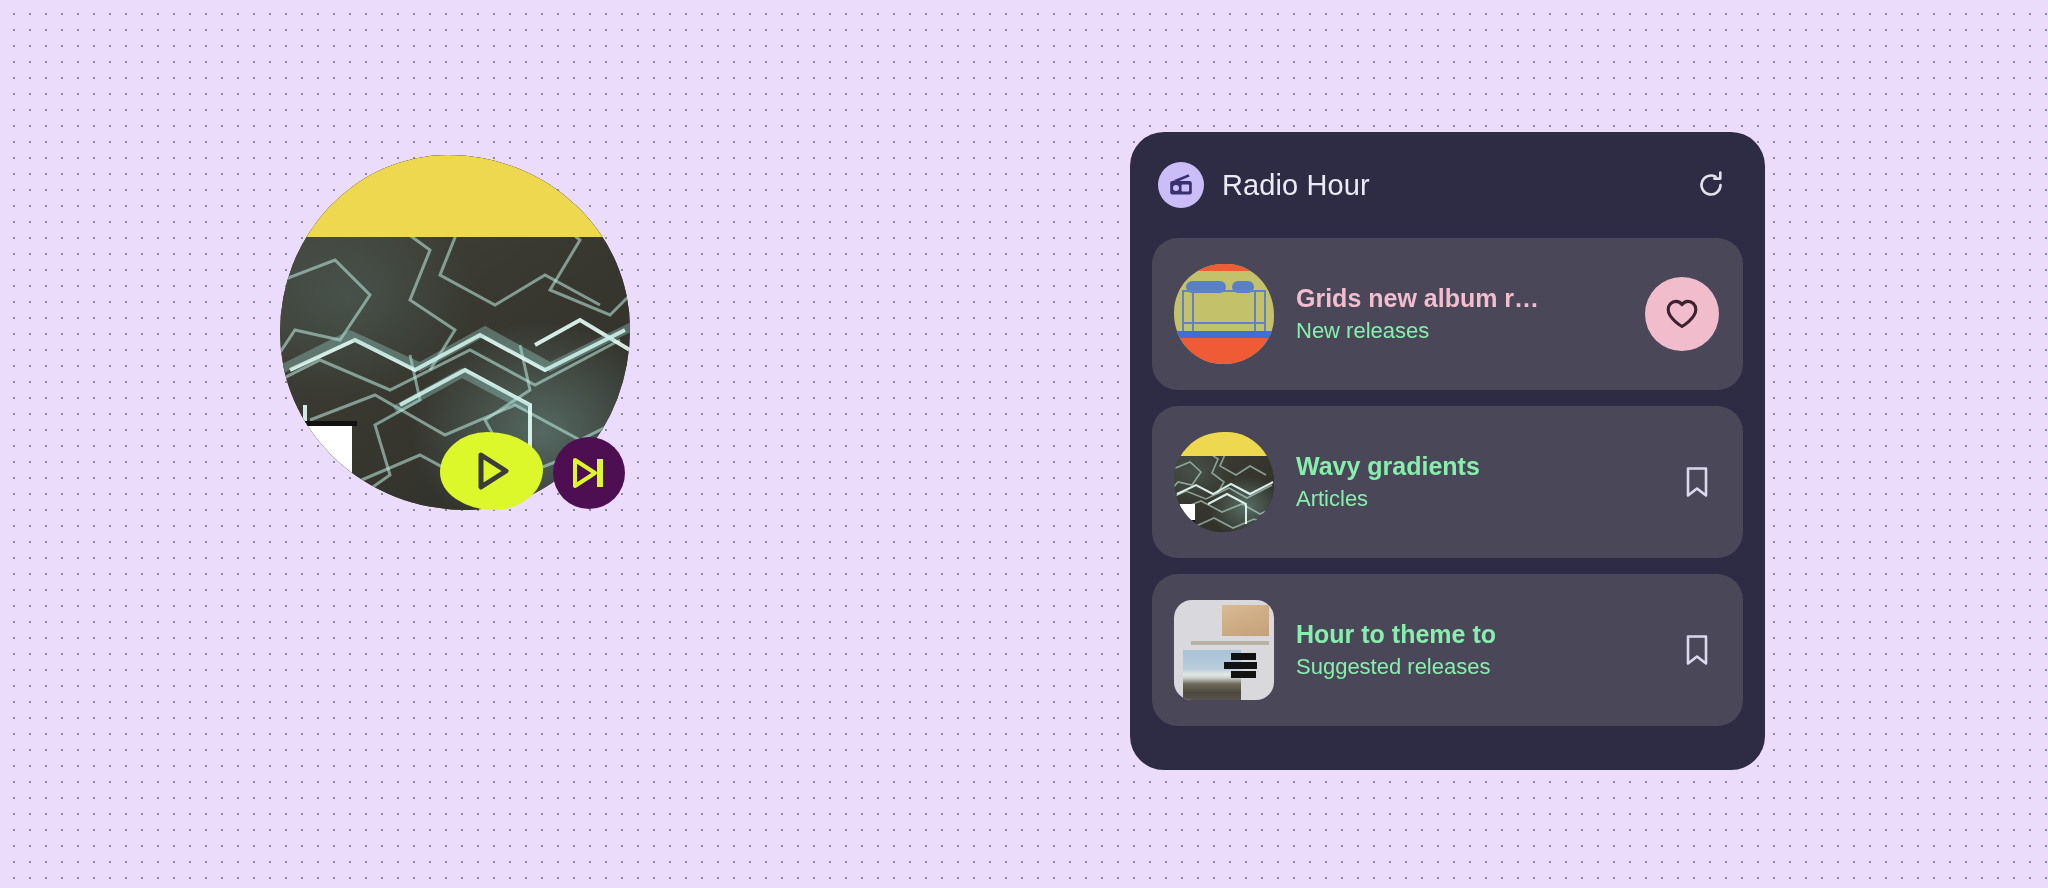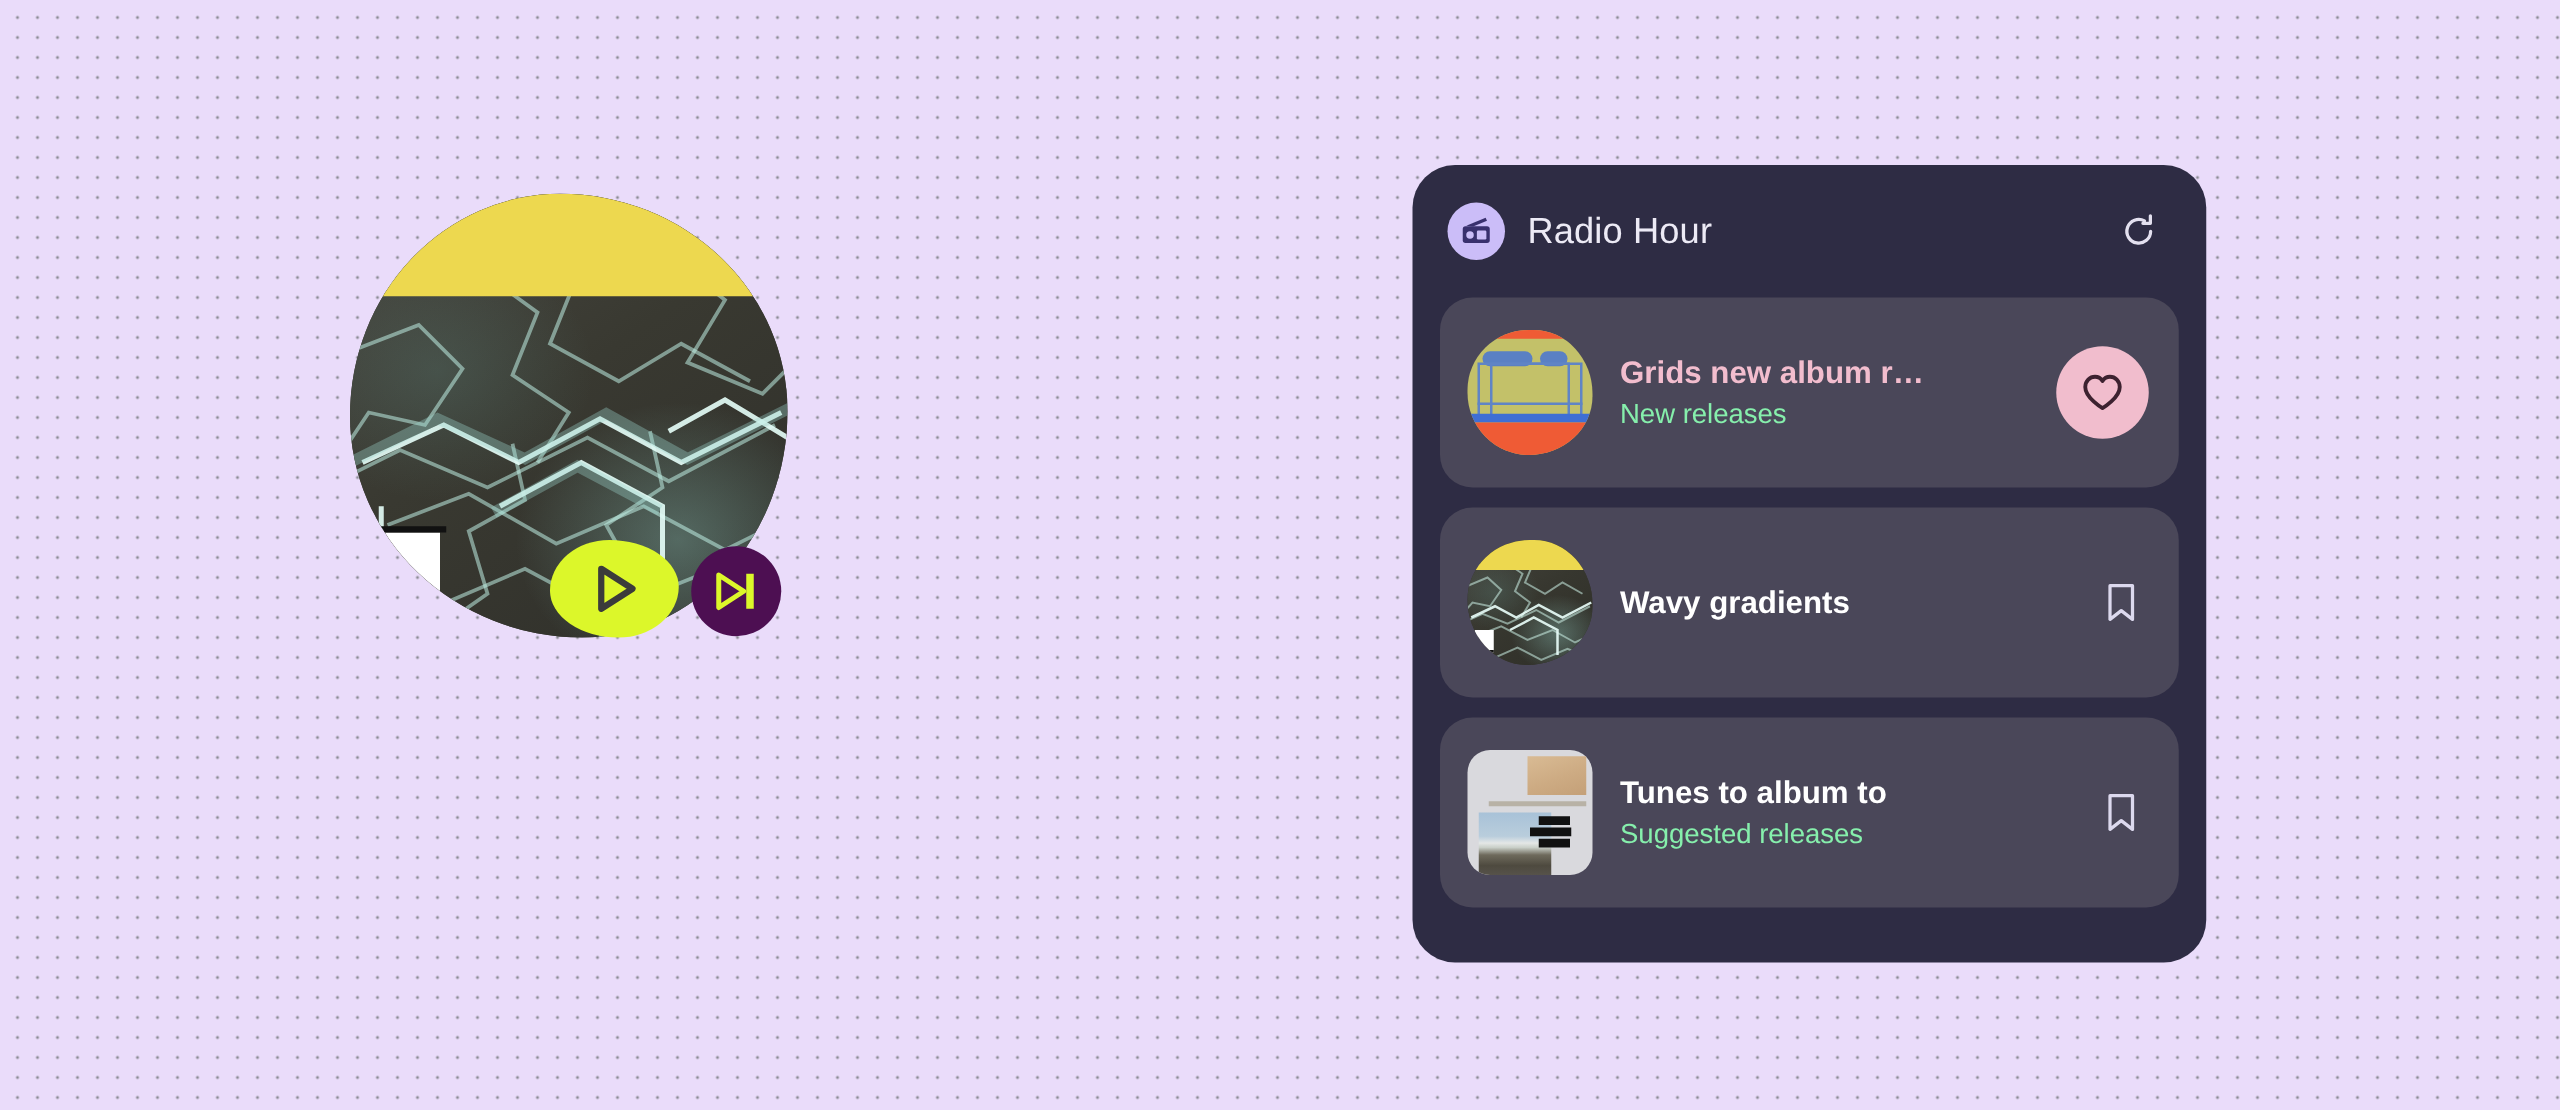--- a/index.html
+++ b/index.html
@@ -172,21 +172,21 @@
     flex: 1 1 auto;
     min-width: 0;
     display: flex;
     flex-direction: column;
     justify-content: space-between;
     gap: 5px;
   }
   .item-title {
     font-size: 25px;
     font-weight: 700;
-    color: #ffffff;
+    color: #86efac;
     white-space: nowrap;
     overflow: hidden;
     text-overflow: ellipsis;
   }
   .item-title.accent { color: #f2bdce; }
   .item-sub {
     font-size: 22px;
     font-weight: 400;
     color: #86efac;
     white-space: nowrap;
@@ -413,39 +413,40 @@
             <path d="M3 62 L22 53 L39 62 L57 52 L76 62 L99 50"></path>
             <path d="M7 72 L7 89 L27 97"></path>
             <path d="M34 72 L53 62 L72 72 L72 92"></path>
           </g>
         </svg>
         <div class="tw-yellow"></div>
         <div class="tw-white"></div>
       </div>
       <div class="item-text">
         <div class="item-title">Wavy gradients</div>
+        <div class="item-sub">Articles</div>
       </div>
       <button class="item-action bookmark" aria-label="Save">
         <svg width="30" height="34" viewBox="0 0 30 34">
           <path d="M6 3.5 L24 3.5 L24 30.5 L15 23.5 L6 30.5 Z" fill="none" stroke="#dcd9ee" stroke-width="2.6" stroke-linejoin="round"></path>
         </svg>
       </button>
     </div>
 
     <div class="list-item">
       <div class="thumb thumb-beach">
         <div class="tb-sand"></div>
         <div class="tb-bar"></div>
         <div class="tb-sea"></div>
         <div class="tb-line" style="left:57px; top:53px; width:25px;"></div>
         <div class="tb-line" style="left:50px; top:62px; width:33px;"></div>
         <div class="tb-line" style="left:57px; top:71px; width:25px;"></div>
       </div>
       <div class="item-text">
-        <div class="item-title">Tunes to album to</div>
+        <div class="item-title">Hour to theme to</div>
         <div class="item-sub">Suggested releases</div>
       </div>
       <button class="item-action bookmark" aria-label="Save">
         <svg width="30" height="34" viewBox="0 0 30 34">
           <path d="M6 3.5 L24 3.5 L24 30.5 L15 23.5 L6 30.5 Z" fill="none" stroke="#dcd9ee" stroke-width="2.6" stroke-linejoin="round"></path>
         </svg>
       </button>
     </div>
 
   </div>

